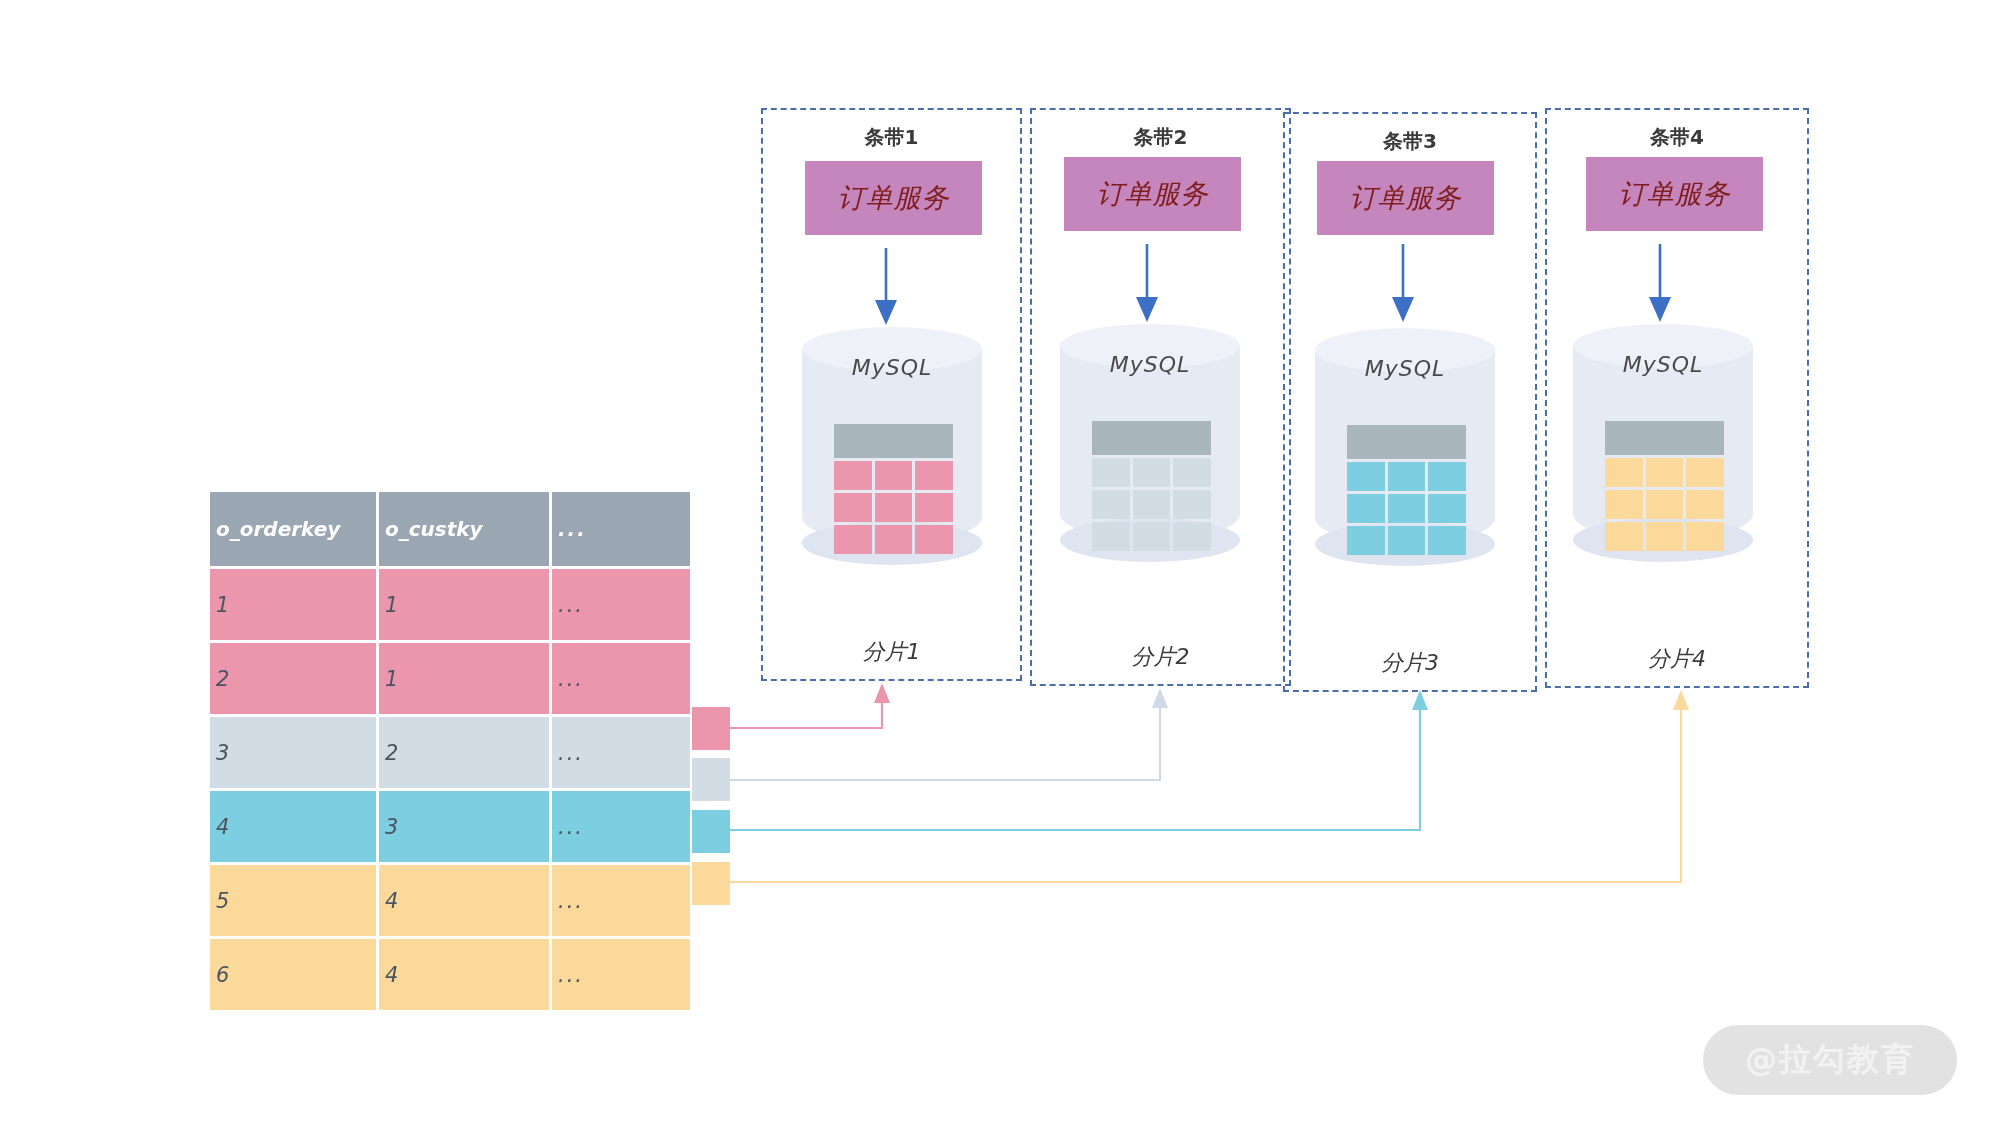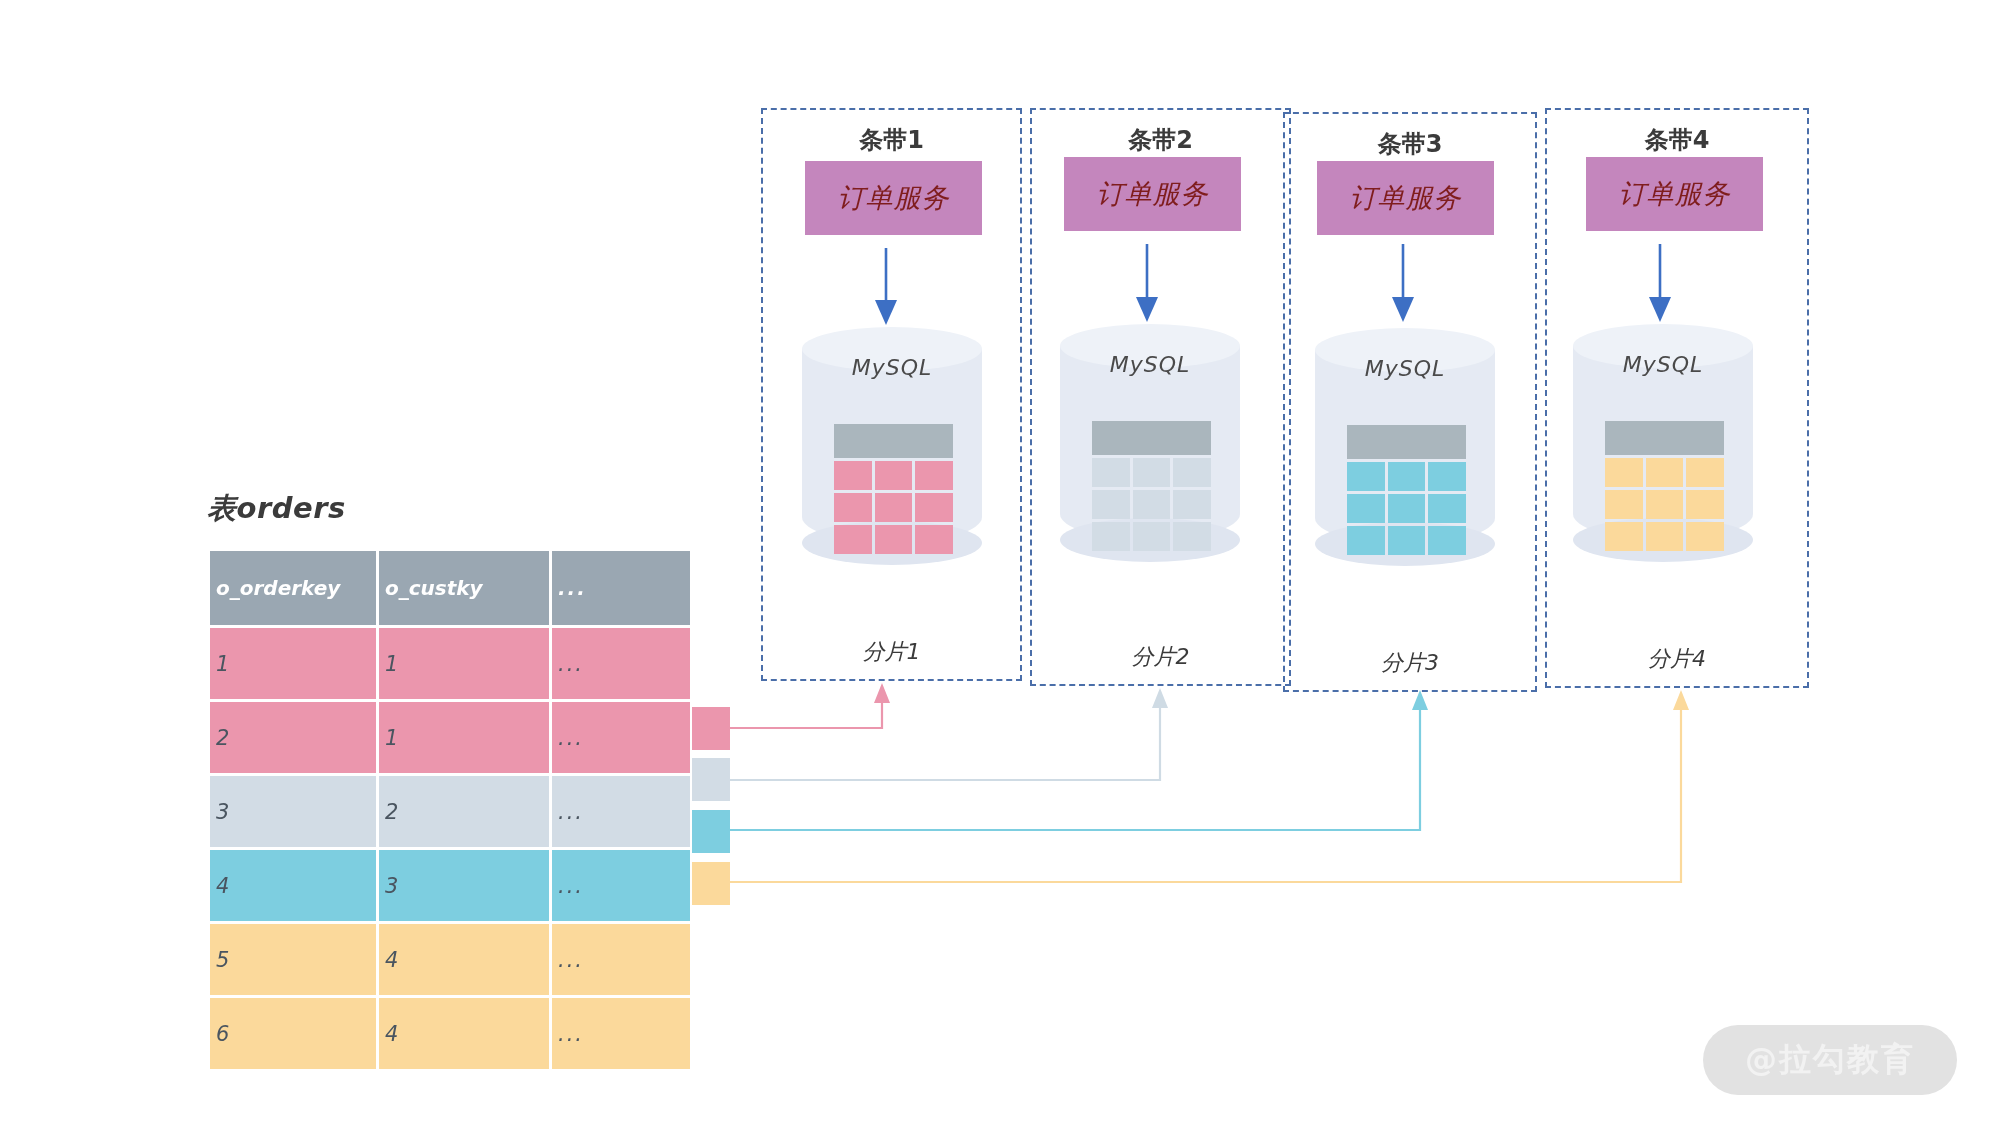--- a/index.html
+++ b/index.html
@@ -44,21 +44,21 @@
 
   
   .panel{position:absolute;border:2.5px dashed #4a6ea9;box-sizing:border-box;}
   .p1{left:761px;top:108px;width:261px;height:573px;}
   .p2{left:1030px;top:108px;width:261px;height:578px;}
   .p3{left:1283px;top:112px;width:254px;height:580px;}
   .p4{left:1545px;top:108px;width:264px;height:580px;}
 
   .stripe-label{
     position:absolute;width:100%;text-align:center;
-    font-size:24px;font-weight:700;color:#3b3b3b;white-space:nowrap;
+    font-size:20px;font-weight:700;color:#3b3b3b;white-space:nowrap;
   }
   .shard-label{
     position:absolute;width:100%;text-align:center;bottom:12px;
     font-size:22px;color:#3b3b3b;font-style:italic;white-space:nowrap;
   }
 
   .svc{
     position:absolute;background:#c486bd;color:#7f1d1d;
     display:flex;align-items:center;justify-content:center;
     font-size:27px;font-style:italic;letter-spacing:1px;white-space:nowrap;
@@ -100,21 +100,20 @@
     display:flex;align-items:center;justify-content:center;
     color:#f2f2f2;font-size:32px;font-weight:700;letter-spacing:2px;
   }
 </style>
 </head>
 <body>
 
 <div id="stage">
 
   <div id="table-block">
-    <div id="table-title">表orders</div>
     <table id="orders-table">
       <colgroup>
           <col class="col-a">
           <col class="col-b">
           <col class="col-c">
         </colgroup>
       <thead>
         <tr>
           <th>o_orderkey</th>
           <th>o_custky</th>

